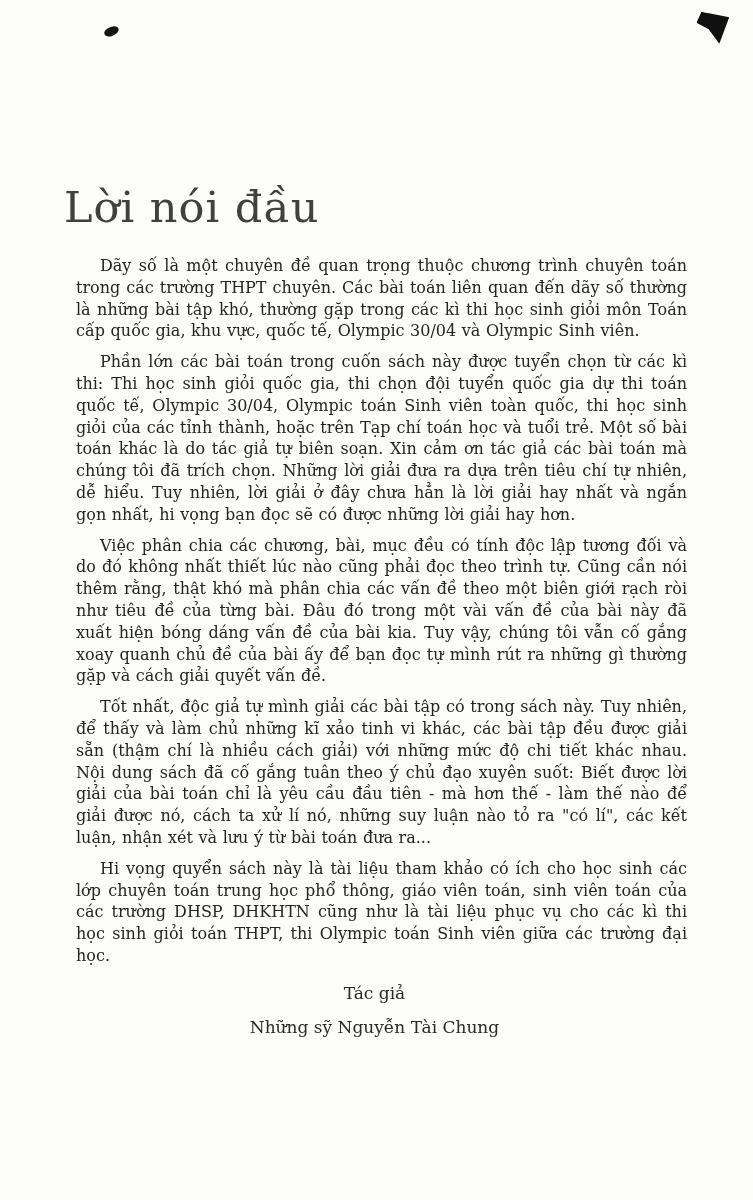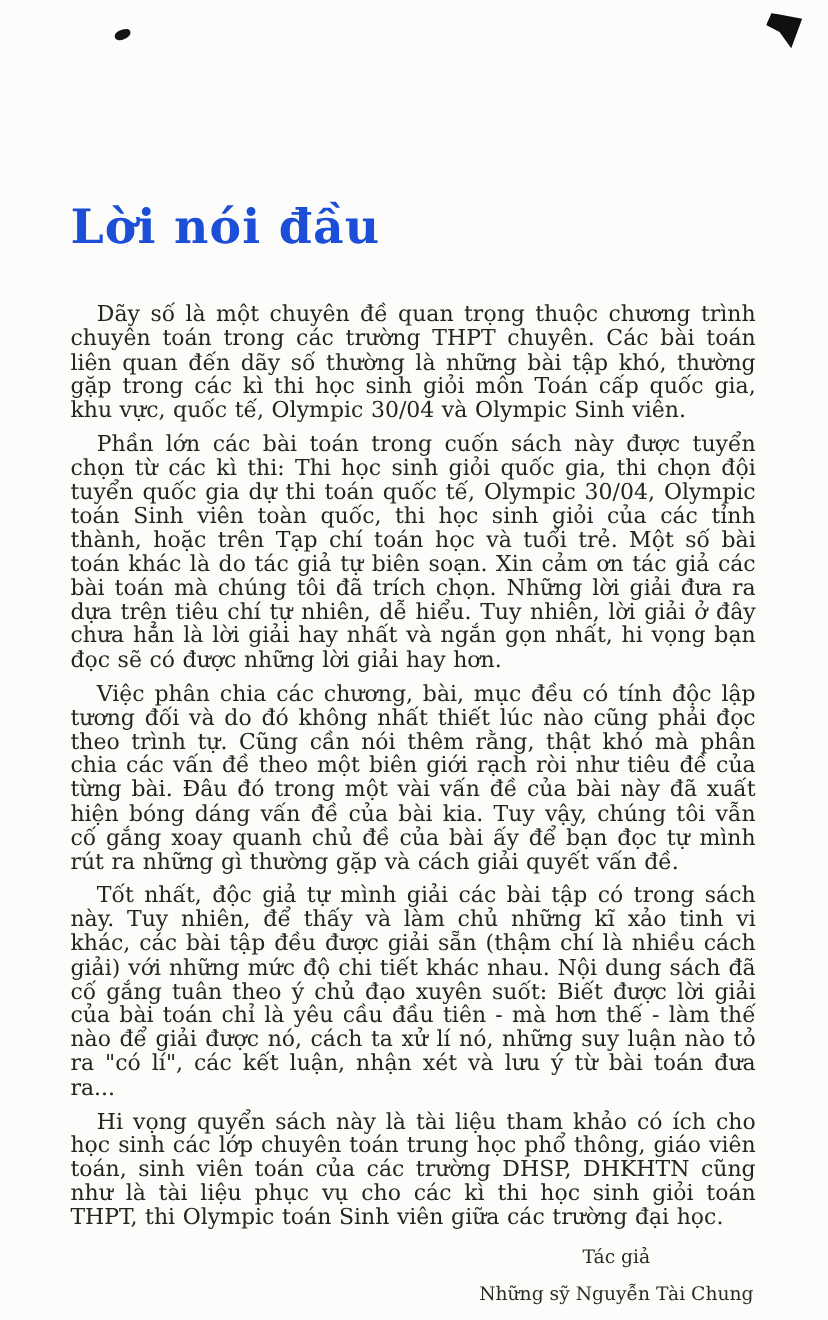--- a/index.html
+++ b/index.html
@@ -16,38 +16,38 @@
     font-family: "DejaVu Serif", "Liberation Serif", serif;
     color: #1e1d1b;
     box-sizing: border-box;
   }
   .content {
     padding: 186px 66px 0 64px;
     box-sizing: border-box;
   }
   .doc-title {
     font-size: 43px;
-    font-weight: 700;
+    font-weight: 400;
     line-height: 1;
-    margin: 0 0 46px 0;
+    margin: 0 0 26px 0;
     letter-spacing: 1px;
-    color: #1d4ed8;
+    color: #404040;
   }
   .doc-paragraph {
-    font-size: 20px;
+    font-size: 16px;
     line-height: 21.8px;
     text-align: justify;
     text-indent: 24px;
-    margin: 0 0 9px 0;
+    margin: 0 0 9px 12px;
     color: #26241f;
     word-spacing: 0.5px;
   }
   .signature {
     display: flex;
-    justify-content: flex-end;
+    justify-content: center;
   }
   .signature-inner {
     text-align: center;
     font-size: 17px;
     line-height: 34px;
     color: #2b2925;
     padding-right: 2px;
   }
   
   .artifact-topleft {

